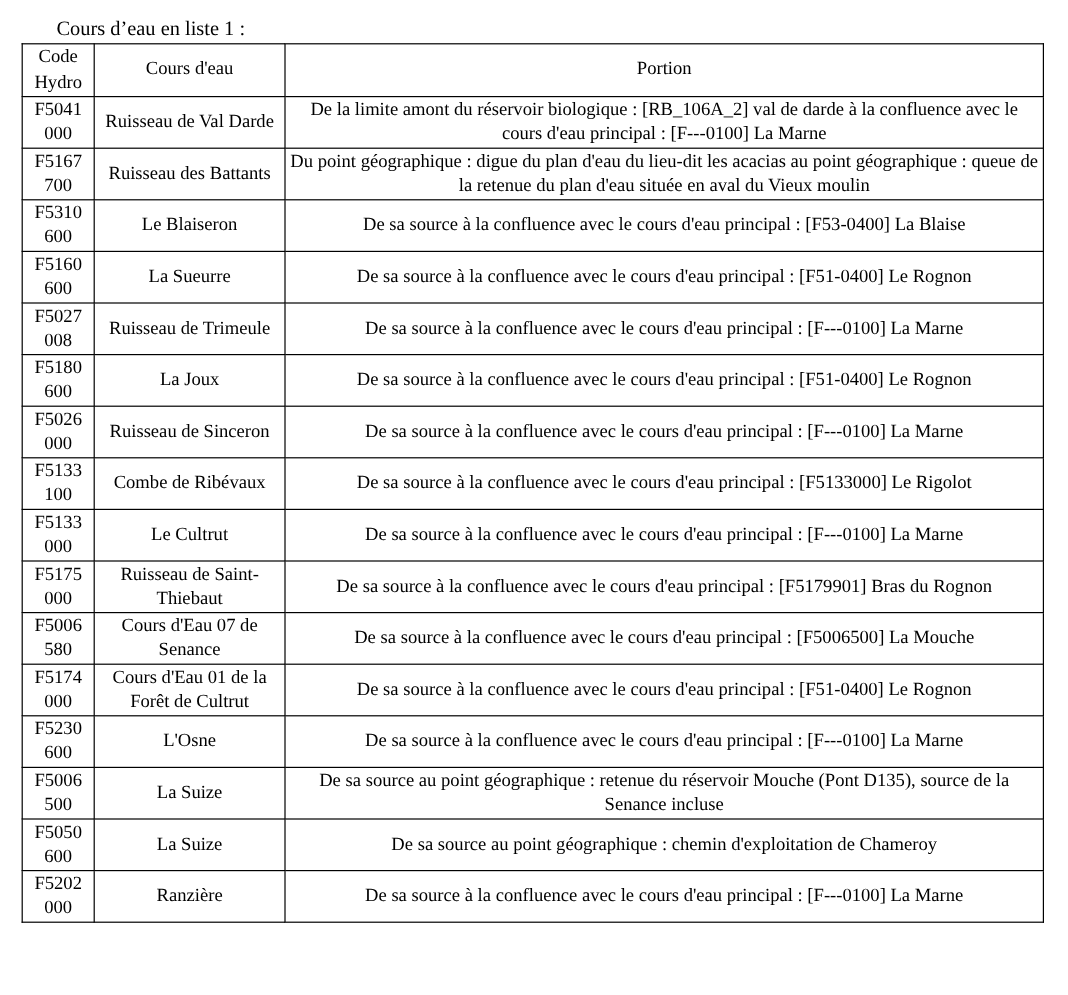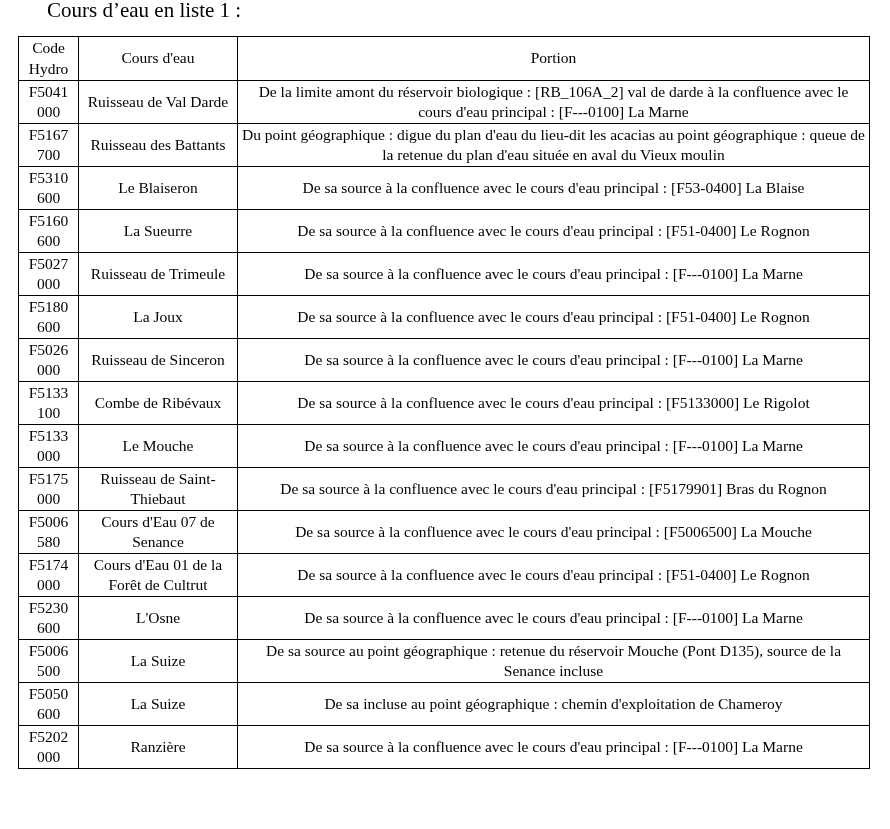--- a/index.html
+++ b/index.html
@@ -11,22 +11,22 @@
       width: 890px;
       height: 829px;
       position: relative;
       font-family: "Liberation Serif", "DejaVu Serif", serif;
       color: #000000;
       overflow: hidden;
     }
     .caption {
       position: absolute;
       left: 47px;
-      top: 0;
-      font-size: 21px;
+      top: 14px;
+      font-size: 17px;
       line-height: 20px;
       white-space: nowrap;
     }
     table.rivers {
       position: absolute;
       left: 18px;
       top: 36px;
       width: 851px;
       border-collapse: collapse;
       table-layout: fixed;
@@ -88,21 +88,21 @@
       <td>De sa source à la confluence avec le cours d'eau principal : [F53-0400] La Blaise</td>
     </tr>
     <tr class="row">
       <td class="code-text">F5160
 600</td>
       <td>La Sueurre</td>
       <td>De sa source à la confluence avec le cours d'eau principal : [F51-0400] Le Rognon</td>
     </tr>
     <tr class="row">
       <td class="code-text">F5027
-000</td>
+008</td>
       <td>Ruisseau de Trimeule</td>
       <td>De sa source à la confluence avec le cours d'eau principal : [F---0100] La Marne</td>
     </tr>
     <tr class="row">
       <td class="code-text">F5180
 600</td>
       <td>La Joux</td>
       <td>De sa source à la confluence avec le cours d'eau principal : [F51-0400] Le Rognon</td>
     </tr>
     <tr class="row">
@@ -113,21 +113,21 @@
     </tr>
     <tr class="row">
       <td class="code-text">F5133
 100</td>
       <td>Combe de Ribévaux</td>
       <td>De sa source à la confluence avec le cours d'eau principal : [F5133000] Le Rigolot</td>
     </tr>
     <tr class="row">
       <td class="code-text">F5133
 000</td>
-      <td>Le Mouche</td>
+      <td>Le Cultrut</td>
       <td>De sa source à la confluence avec le cours d'eau principal : [F---0100] La Marne</td>
     </tr>
     <tr class="row">
       <td class="code-text">F5175
 000</td>
       <td>Ruisseau de Saint-Thiebaut</td>
       <td>De sa source à la confluence avec le cours d'eau principal : [F5179901] Bras du Rognon</td>
     </tr>
     <tr class="row">
       <td class="code-text">F5006
@@ -150,21 +150,21 @@
     <tr class="row">
       <td class="code-text">F5006
 500</td>
       <td>La Suize</td>
       <td>De sa source au point géographique :  retenue du réservoir Mouche (Pont D135), source de la Senance incluse</td>
     </tr>
     <tr class="row">
       <td class="code-text">F5050
 600</td>
       <td>La Suize</td>
-      <td>De sa incluse au point géographique :  chemin d'exploitation de Chameroy</td>
+      <td>De sa source au point géographique :  chemin d'exploitation de Chameroy</td>
     </tr>
     <tr class="row">
       <td class="code-text">F5202
 000</td>
       <td>Ranzière</td>
       <td>De sa source à la confluence avec le cours d'eau principal : [F---0100] La Marne</td>
     </tr>
   </tbody>
 </table>
 

